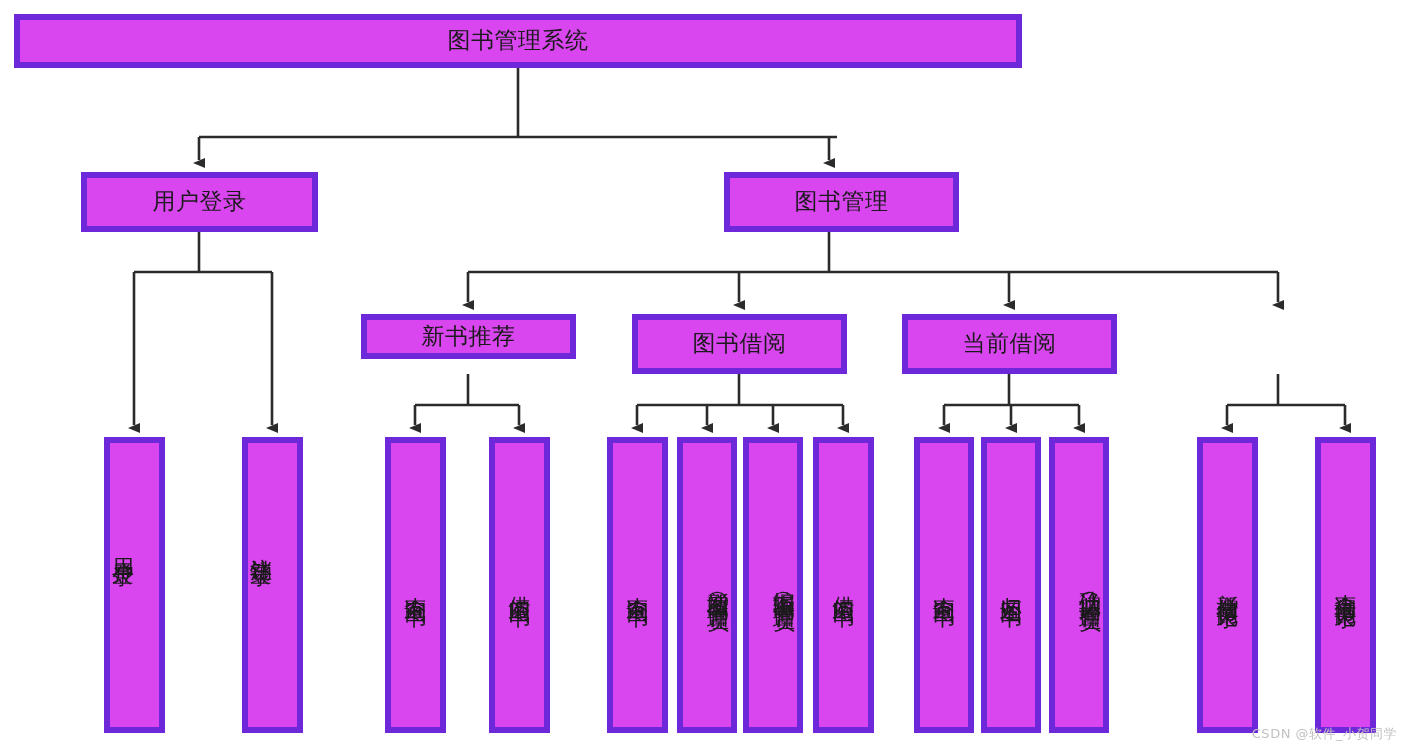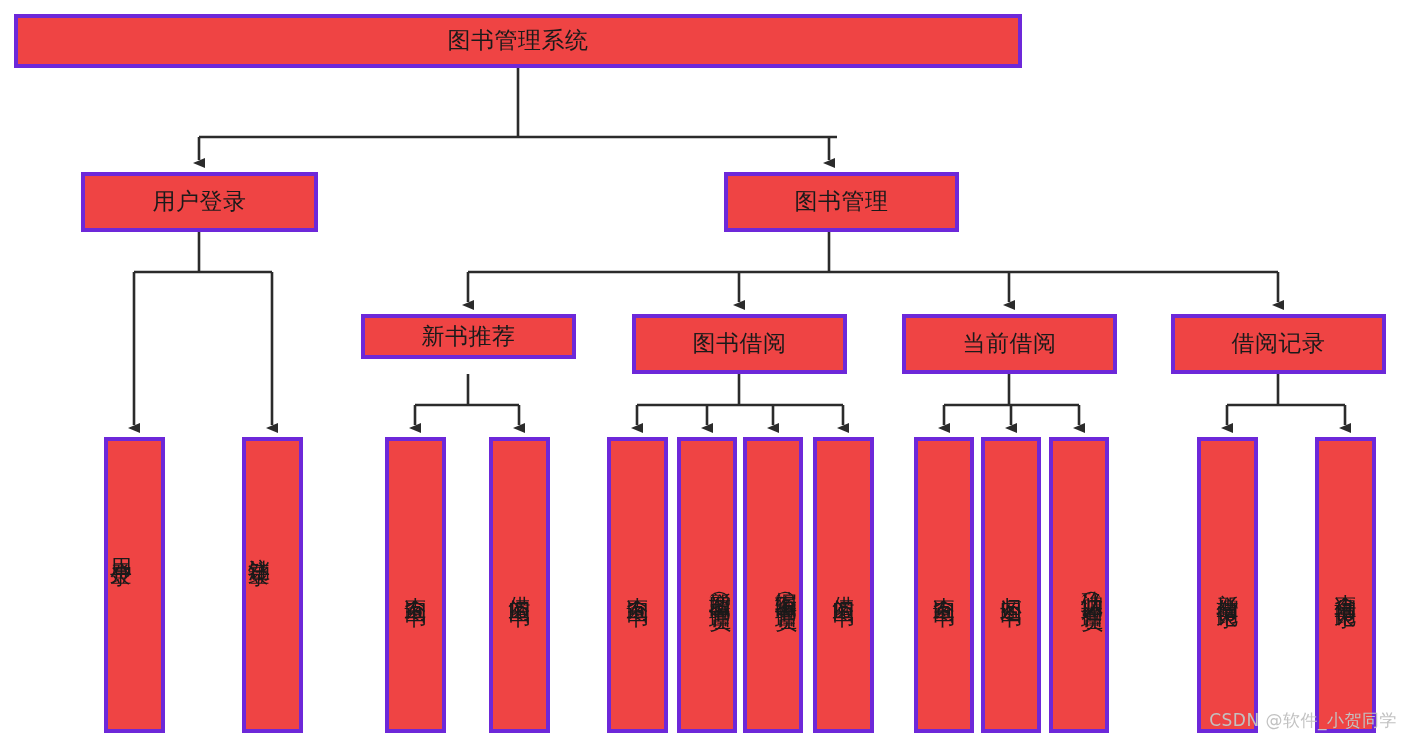--- a/index.html
+++ b/index.html
@@ -22,22 +22,22 @@
     position: absolute;
     left: 0;
     top: 0;
     width: 1405px;
     height: 747px;
     pointer-events: none;
   }
   .node {
     position: absolute;
     box-sizing: border-box;
-    border: 4px solid #6d28d9;
-    background: #ef4444;
+    border: 6px solid #6d28d9;
+    background: #d946ef;
     display: flex;
     align-items: center;
     justify-content: center;
     color: #1a1a1a;
     line-height: 1.18;
   }
   .node.horiz {
     font-size: 23px;
     letter-spacing: 0.5px;
   }
@@ -60,22 +60,22 @@
   .node.vert.topalign {
     align-items: flex-start;
     padding-top: 12px;
   }
   .node.vert.midalign {
     align-items: center;
   }
   #watermark {
     position: absolute;
     right: 8px;
-    bottom: 15px;
-    font-size: 17px;
+    bottom: 4px;
+    font-size: 13px;
     color: #c2c2c2;
     white-space: nowrap;
     letter-spacing: 0.5px;
   }
 </style>
 </head>
 <body>
 
 <div id="diagram-root">
 
@@ -135,21 +135,20 @@
   <div class="node horiz" style="left:81px; top:172px; width:237px; height:60px;">用户登录</div>
 
   <div class="node horiz" style="left:724px; top:172px; width:235px; height:60px;">图书管理</div>
 
   <div class="node horiz" style="left:361px; top:314px; width:215px; height:45px;">新书推荐</div>
 
   <div class="node horiz" style="left:632px; top:314px; width:215px; height:60px;">图书借阅</div>
 
   <div class="node horiz" style="left:902px; top:314px; width:215px; height:60px;">当前借阅</div>
 
-  <div class="node horiz" style="left:1171px; top:314px; width:215px; height:60px;">借阅记录</div>
 
   <div class="node vert bottomalign" style="left:104px; top:437px; width:61px; height:296px;">用户登录</div>
 
   <div class="node vert bottomalign" style="left:242px; top:437px; width:61px; height:296px;">注销登录</div>
 
   <div class="node vert midalign" style="left:385px; top:437px; width:61px; height:296px;">查询图书</div>
 
   <div class="node vert midalign" style="left:489px; top:437px; width:61px; height:296px;">借阅图书</div>
 
   <div class="node vert midalign" style="left:607px; top:437px; width:61px; height:296px;">查询图书</div>

